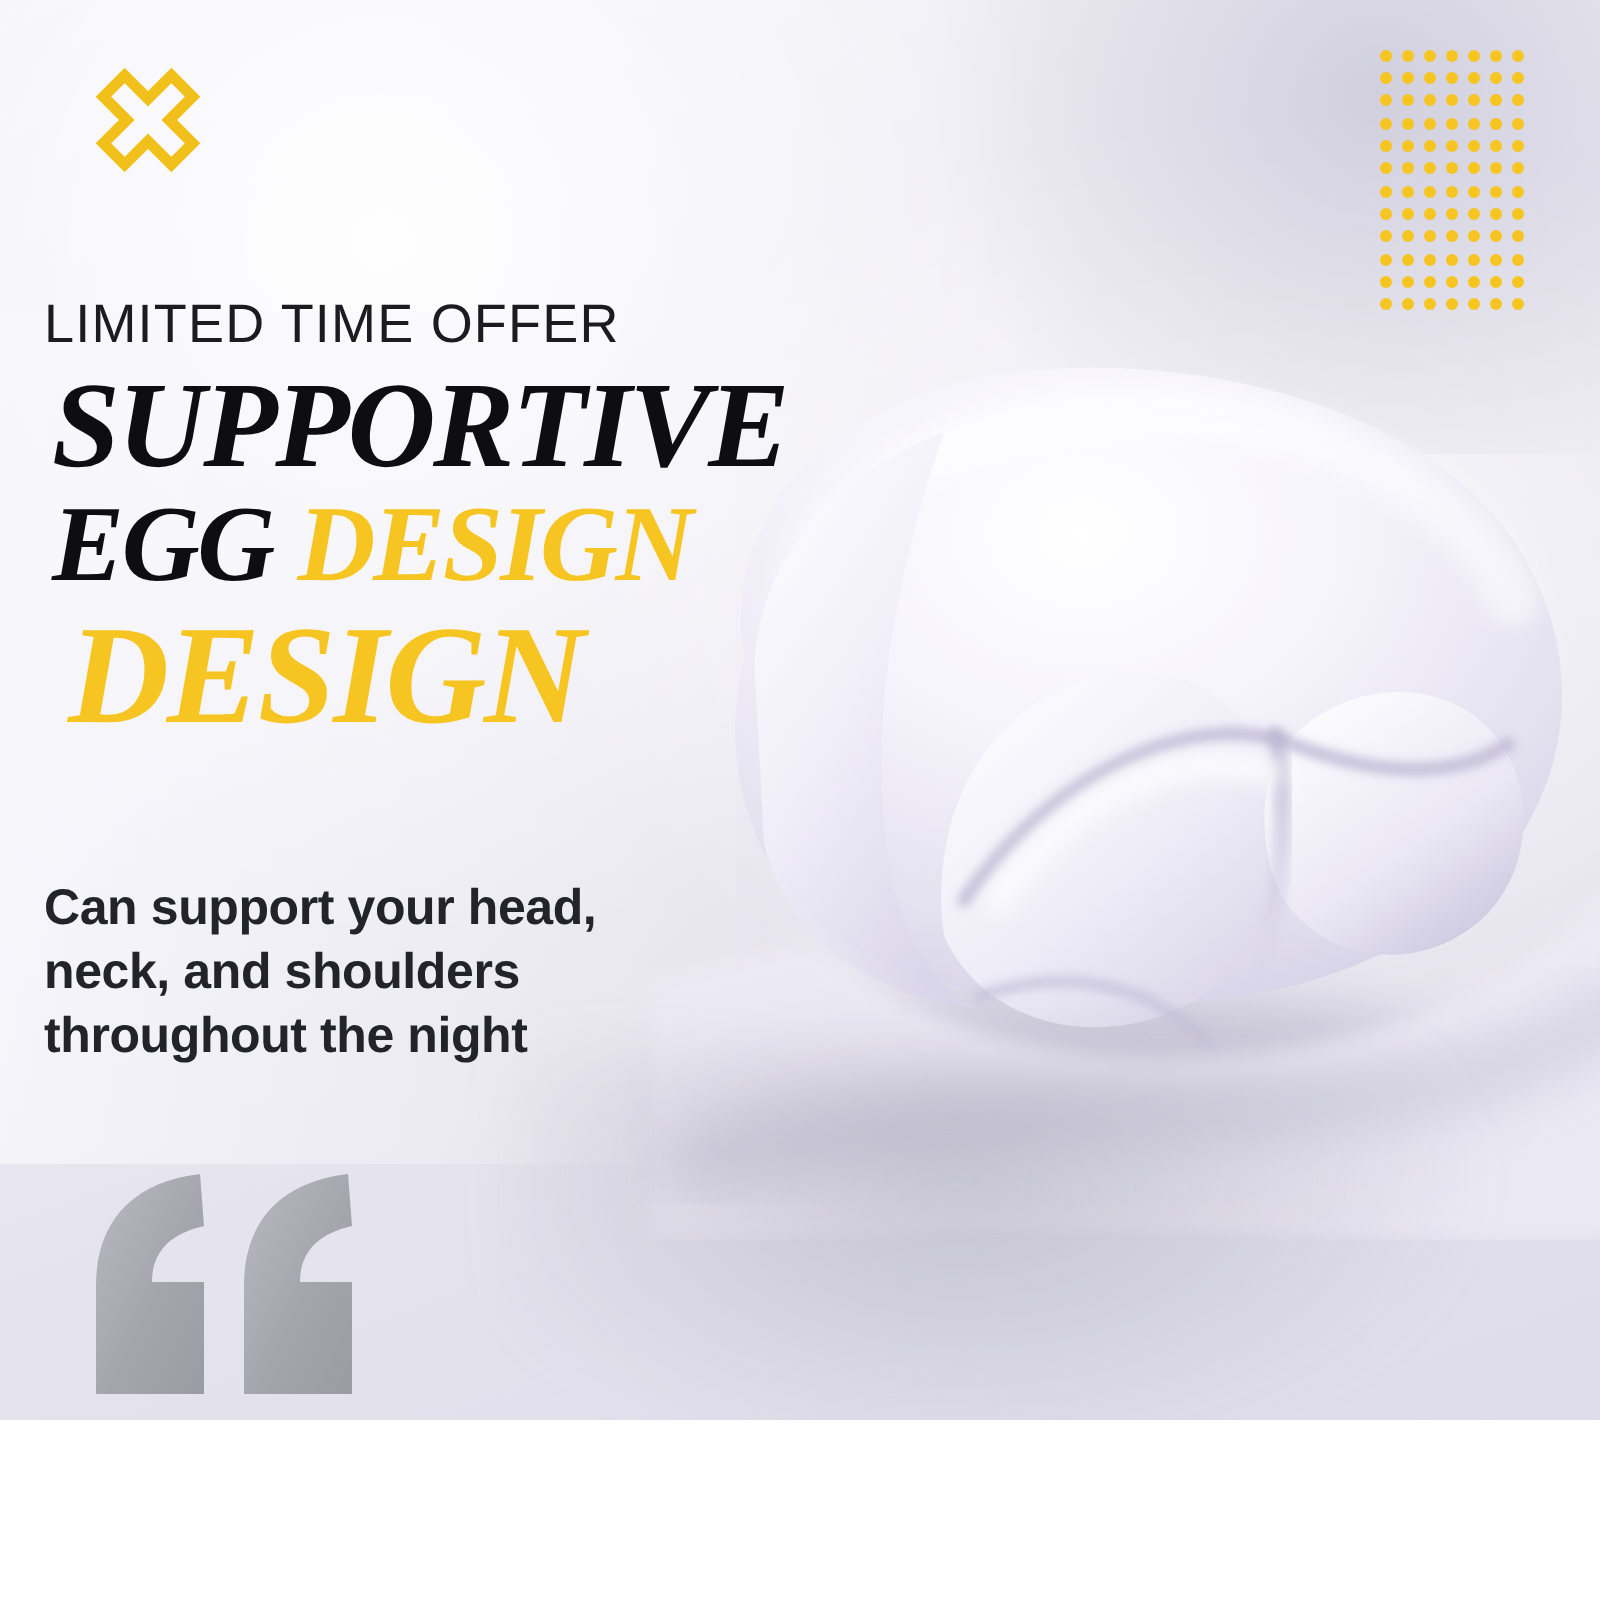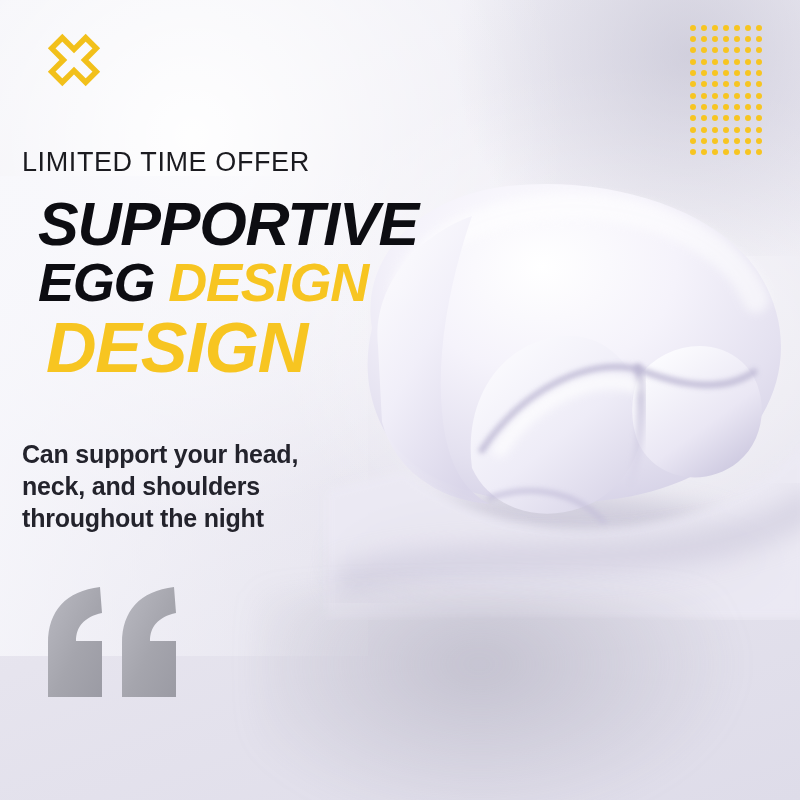--- a/index.html
+++ b/index.html
@@ -3,21 +3,21 @@
 <meta charset="utf-8">
 <style>
   html, body {
     margin: 0;
     padding: 0;
     background: #ffffff;
   }
   #poster {
     position: relative;
     width: 800px;
-    height: 800px;
+    height: 710px;
     overflow: hidden;
     font-family: "Liberation Sans", sans-serif;
     background:
       radial-gradient(ellipse 70% 55% at 78% 42%, rgba(255,255,255,0.75) 0%, rgba(255,255,255,0.0) 62%),
       linear-gradient(160deg, #f3f3f8 0%, #eceaf3 38%, #e6e4ee 62%, #dedce9 100%);
   }
 
   
   .bg-layer {
     position: absolute;
@@ -110,25 +110,26 @@
   .eyebrow {
     font-size: 27px;
     font-weight: 500;
     letter-spacing: 0.6px;
     color: #1b1b20;
     line-height: 1.1;
     margin: 0 0 6px 0;
     white-space: nowrap;
   }
   .headline {
-    margin: 16px;
+    margin: 4px;
     line-height: 0.99;
     font-style: italic;
     font-weight: 700;
     letter-spacing: -1.2px;
+    font-family: Liberation Serif, serif;
   }
   .hl-line {
     display: block;
     white-space: nowrap;
   }
   .hl-1 {
     font-size: 61px;
     color: #0d0d12;
   }
   .hl-2 {

